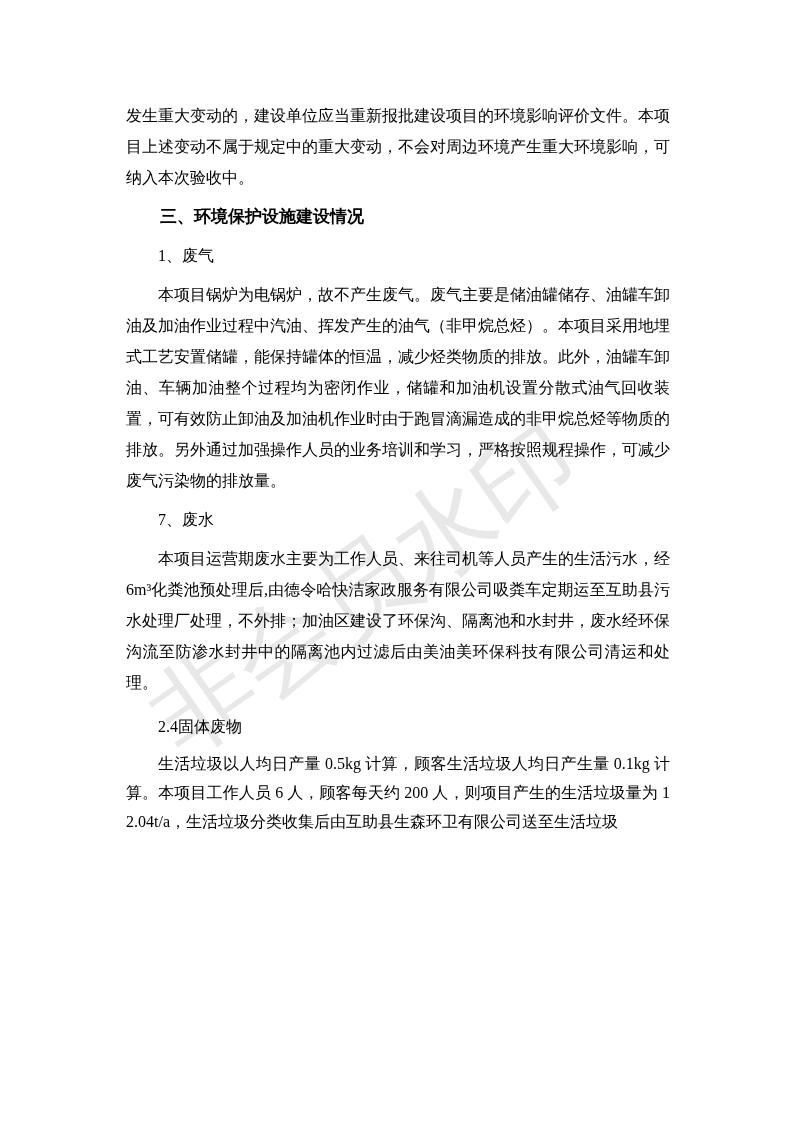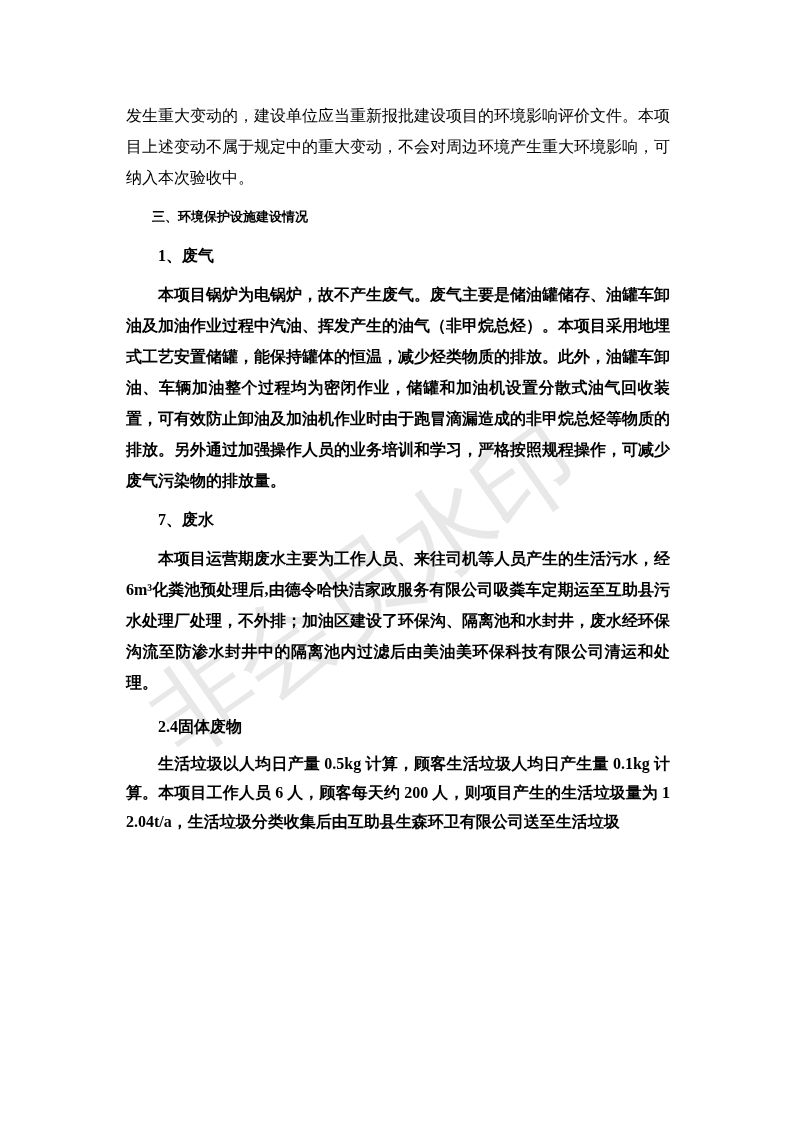--- a/index.html
+++ b/index.html
@@ -40,24 +40,24 @@
     z-index: 1;
   }
   .block {
     font-size: 16px;
     line-height: 31px;
     text-align: justify;
     text-justify: inter-character;
     word-break: break-all;
     margin: 8px;
   }
-  .block.indent { text-indent: 2em; font-weight: bold; }
+  .block.indent { text-indent: 2em; }
   .block.heading {
     font-weight: bold;
-    font-size: 13px;
+    font-size: 17px;
   }
   .block.tight { line-height: 29px; }
   .block.gap { margin-top: 14px; }
 </style>
 </head>
 <body>
 
 <div class="page" style="background: rgb(255, 255, 255); color: rgb(0, 0, 0);">
   <div class="watermark" style="color: rgb(232, 232, 232); transform: rotate(-35deg);">非会员水印</div>
   <div class="content">

